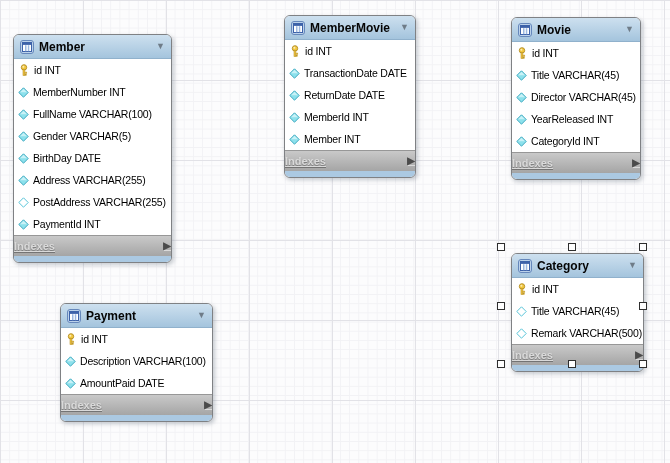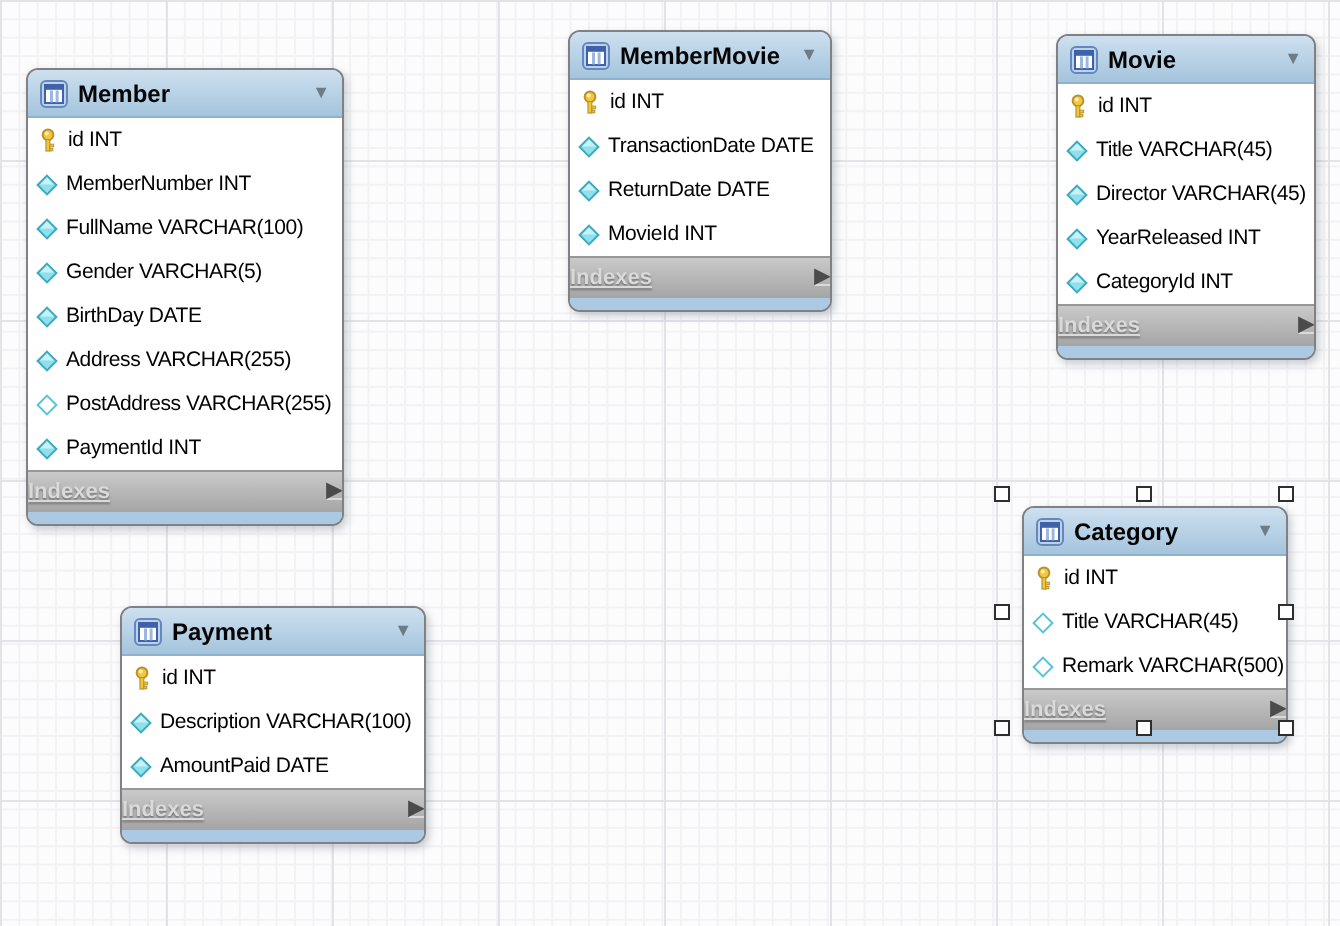--- a/index.html
+++ b/index.html
@@ -187,29 +187,38 @@
         </span>
         <span>ReturnDate DATE</span>
       </div>
       <div class="row">
         <span class="icon">
           <svg width="11" height="11" viewBox="0 0 11 11">
             <polygon points="5.5,0.8 10.2,5.5 5.5,10.2 0.8,5.5" fill="#8ce1ec" stroke="#3fa9bf"></polygon>
             <polygon points="5.5,1.8 2,5.3 9,5.3" fill="#d2f5f9" opacity="0.85"></polygon>
           </svg>
         </span>
-        <span>MovieId INT</span>
-      </div>
-      <div class="footerbar">
-        <span>Indexes</span>
-        <span class="expand">▶</span>
-      </div>
-      <div class="bottomstrip"></div>
-    </div>
-    <div class="entity" style="left: 528px; top: 17px; width: 128px; text-align: center;">
+        <span>MemberId INT</span>
+      </div>
+      <div class="row">
+        <span class="icon">
+          <svg width="11" height="11" viewBox="0 0 11 11">
+            <polygon points="5.5,0.8 10.2,5.5 5.5,10.2 0.8,5.5" fill="#8ce1ec" stroke="#3fa9bf"></polygon>
+            <polygon points="5.5,1.8 2,5.3 9,5.3" fill="#d2f5f9" opacity="0.85"></polygon>
+          </svg>
+        </span>
+        <span>Member INT</span>
+      </div>
+      <div class="footerbar">
+        <span>Indexes</span>
+        <span class="expand">▶</span>
+      </div>
+      <div class="bottomstrip"></div>
+    </div>
+    <div class="entity" style="left: 511px; top: 17px; width: 128px; text-align: center;">
       <div class="hdr">
         <span class="icon">
           <svg width="14" height="14" viewBox="0 0 14 14">
             <rect x="0.5" y="0.5" width="13" height="13" rx="2.5" fill="#bcd2ea" stroke="#6587bb"></rect>
             <rect x="2.5" y="2.5" width="9" height="9" fill="#ffffff" stroke="#3d62a9" stroke-width="1"></rect>
             <rect x="2.5" y="2.5" width="9" height="2.4" fill="#3d62a9"></rect>
             <rect x="5" y="5.2" width="1.5" height="6" fill="#9cb8e0"></rect>
             <rect x="7.8" y="5.2" width="1.5" height="6" fill="#9cb8e0"></rect>
           </svg>
         </span>

